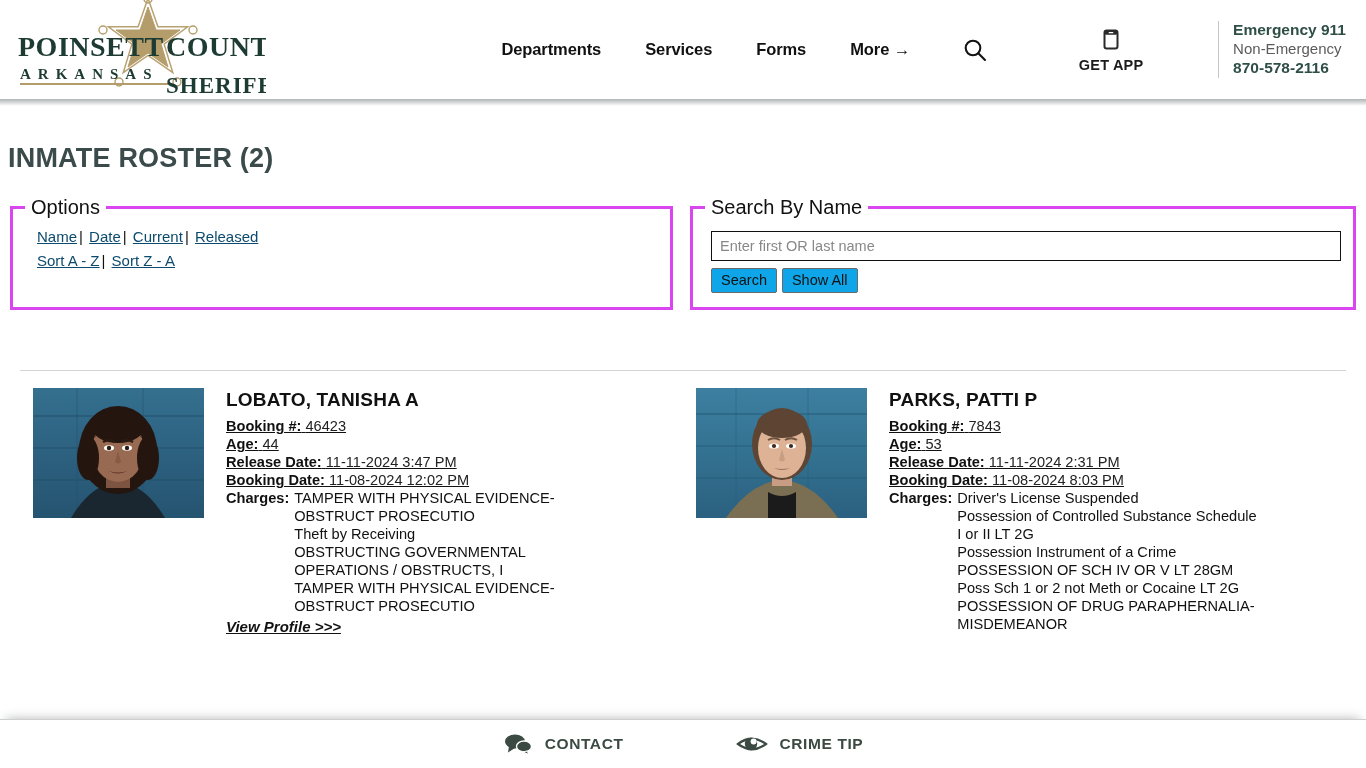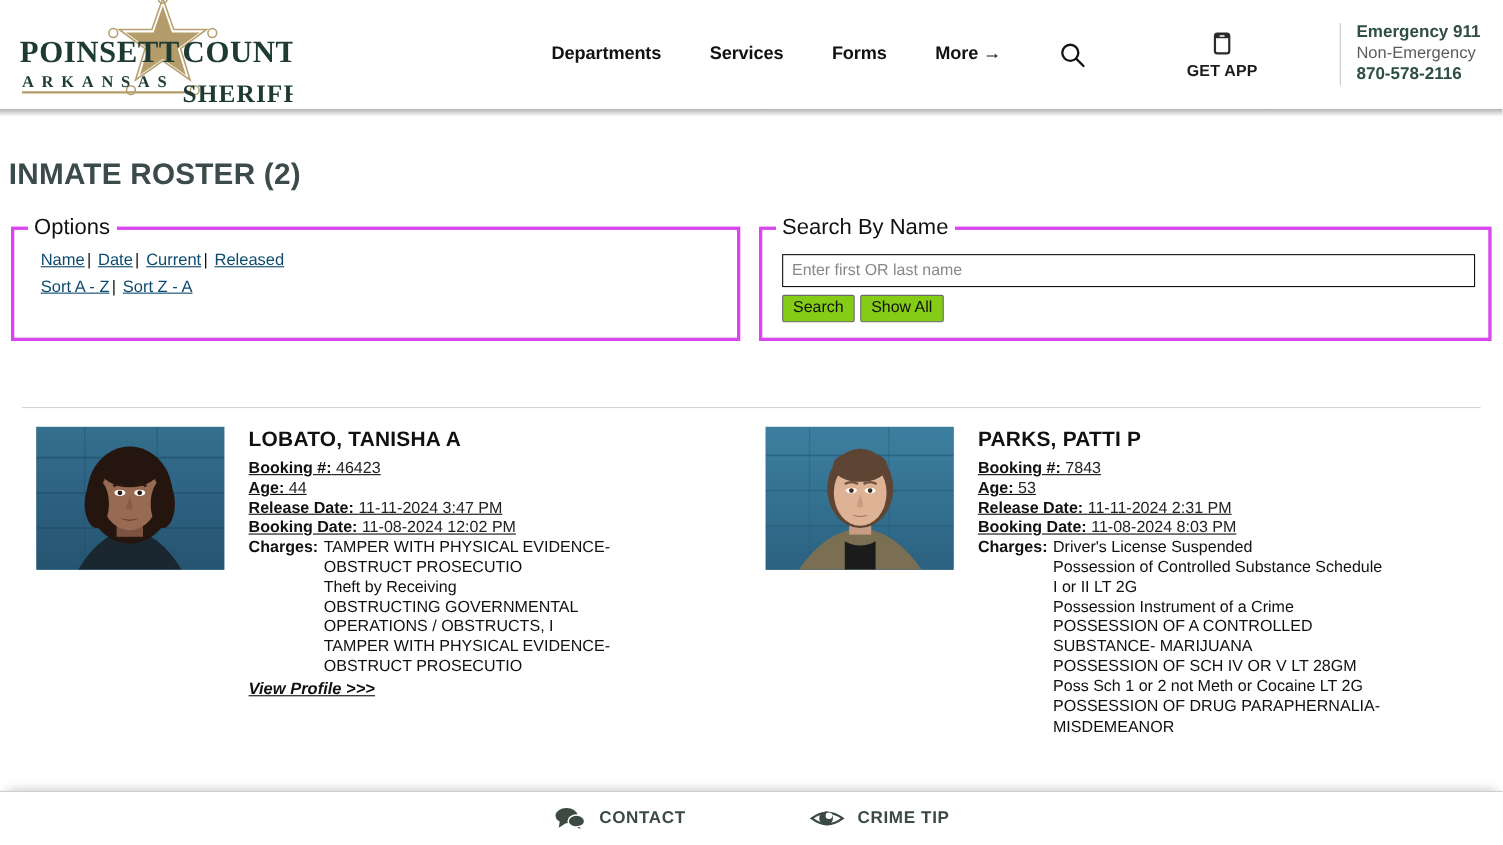--- a/index.html
+++ b/index.html
@@ -168,21 +168,21 @@
     font-family: "Liberation Sans", sans-serif;
     color: #111;
     background: #fff;
   }
   .search-input::placeholder { color: #888; }
 
   .btn-row { margin: 7px 0 0 6px; display: flex; gap: 5px; }
   .gbtn {
     font-family: "Liberation Sans", sans-serif;
     font-size: 14.5px;
-    background: #84cc16;
+    background: #0ea5e9;
     border: 1px solid #6a6a6a;
     border-radius: 2px;
     padding: 2px 9px;
     color: #111;
     cursor: pointer;
     line-height: 1.3;
   }
 
   
   .rule {
@@ -503,21 +503,20 @@
       <div class="field">
         <span class="k">Booking Date:</span>
         <span class="v">11-08-2024 8:03 PM</span>
       </div>
       <div class="charges-wrap">
         <span class="charges-label">Charges:</span>
         <div class="charges-list">
           <div class="charge-line">Driver's License Suspended</div>
           <div class="charge-line">Possession of Controlled Substance Schedule I or II LT 2G</div>
           <div class="charge-line">Possession Instrument of a Crime</div>
-          <div class="charge-line">POSSESSION OF A CONTROLLED SUBSTANCE- MARIJUANA</div>
           <div class="charge-line">POSSESSION OF SCH IV OR V LT 28GM</div>
           <div class="charge-line">Poss Sch 1 or 2 not Meth or Cocaine LT 2G</div>
           <div class="charge-line">POSSESSION OF DRUG PARAPHERNALIA- MISDEMEANOR</div>
         </div>
       </div>
     </div>
   </div>
 </div>
 
 <footer class="site-footer">

